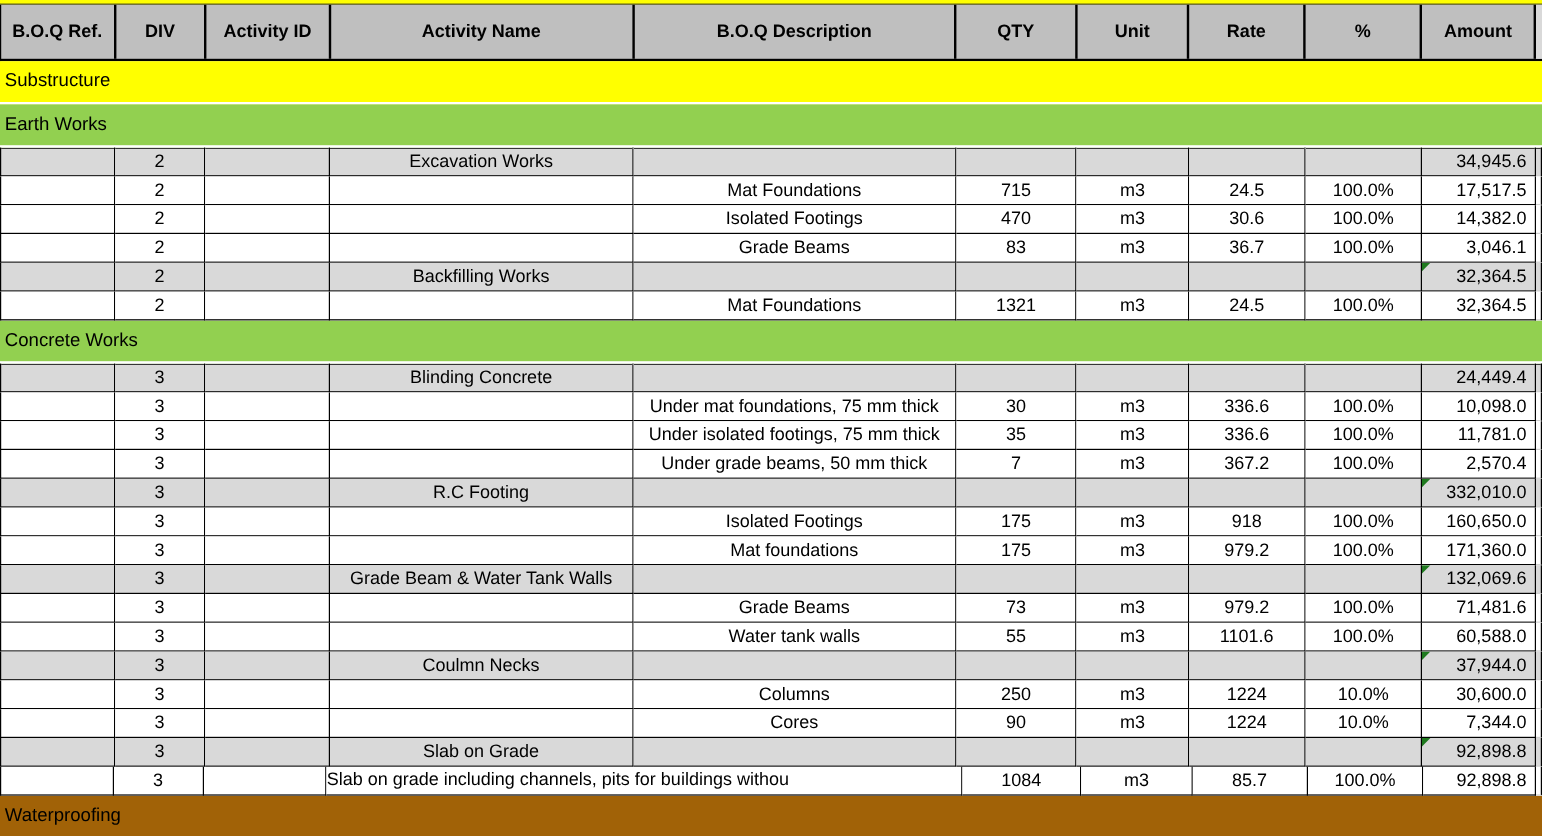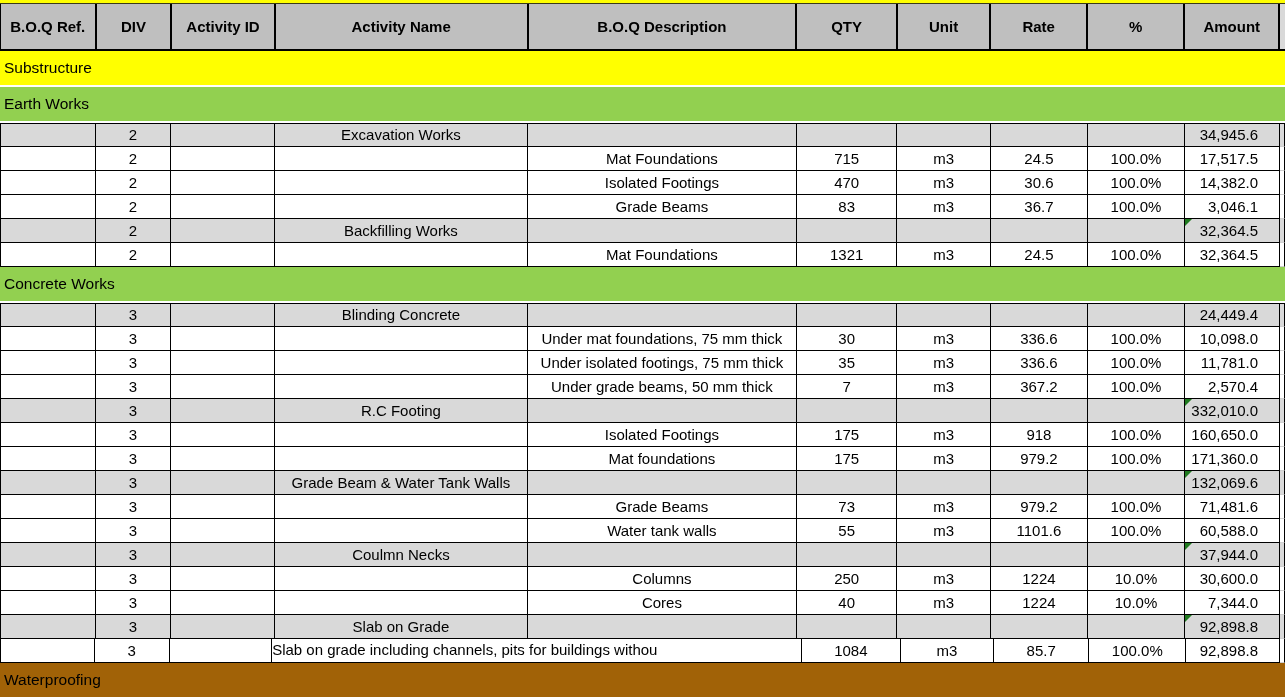--- a/index.html
+++ b/index.html
@@ -15,21 +15,21 @@
   .hsliver{width:5px;background:#D9D9D9;}
   
   .row{display:flex;height:24px;box-sizing:border-box;}
   .cell{box-sizing:border-box;border-right:1px solid #000;border-bottom:1px solid #000;background:#fff;
         display:flex;align-items:center;justify-content:center;font-size:15px;white-space:nowrap;overflow:hidden;}
   .row .cell:first-child{border-left:1px solid #000;}
   .gray .cell{background:var(--gray,#D9D9D9);}
   .top-edge .cell{box-shadow:inset 0 1px 0 #000;}
   .c0{width:96px}.c1{width:76px}.c2{width:104px}.c3{width:254px}.c4{width:270px}
   .c5{width:101px}.c6{width:94px}.c7{width:97px}.c8{width:98px}
-  .c9{width:95px;justify-content:flex-end;padding-right:21px;position:relative;}
+  .c9{width:95px;justify-content:flex-end;padding-right:7px;position:relative;}
   .c34{width:537px;display:block;text-align:left;line-height:22px;padding:0;}
   .sliver{width:5px;box-sizing:border-box;background:#fff;border-bottom:1px solid #cfcfcf;}
   .flag{position:absolute;top:0;left:0;width:0;height:0;
         border-top:7px solid var(--flag,#1F7A1F);border-right:7px solid transparent;}
   
   .section{height:36px;box-sizing:border-box;border-bottom:2px solid #fff;
            display:flex;align-items:center;padding-left:4px;font-size:15.5px;}
 </style>
 </head>
 <body>
@@ -292,21 +292,21 @@
         <div class="cell c8">10.0%</div>
         <div class="cell c9">30,600.0</div>
         <div class="cell sliver"></div>
       </div>
       <div class="row">
         <div class="cell c0"></div>
         <div class="cell c1">3</div>
         <div class="cell c2"></div>
         <div class="cell c3"></div>
         <div class="cell c4">Cores</div>
-        <div class="cell c5">40</div>
+        <div class="cell c5">90</div>
         <div class="cell c6">m3</div>
         <div class="cell c7">1224</div>
         <div class="cell c8">10.0%</div>
         <div class="cell c9">7,344.0</div>
         <div class="cell sliver"></div>
       </div>
       <div class="row gray">
         <div class="cell c0"></div>
         <div class="cell c1">3</div>
         <div class="cell c2"></div>

